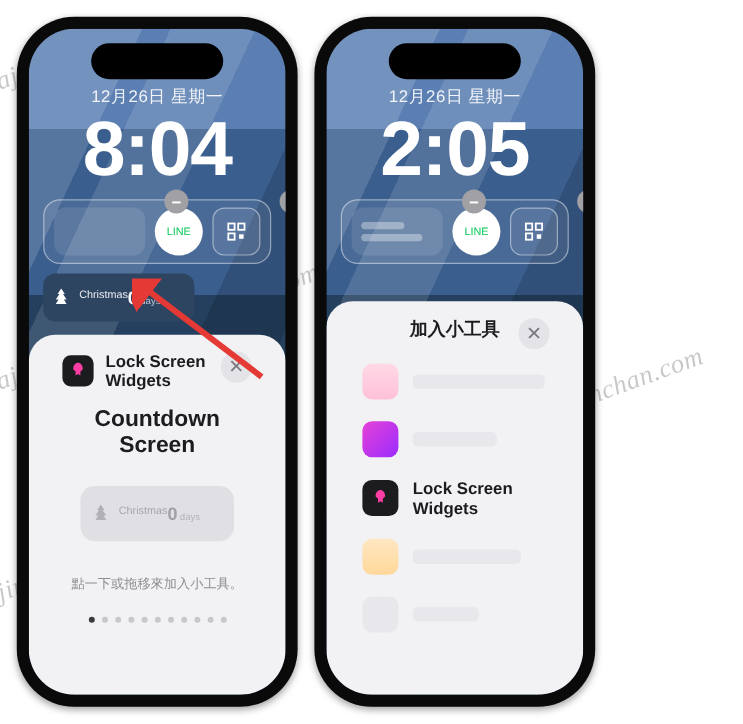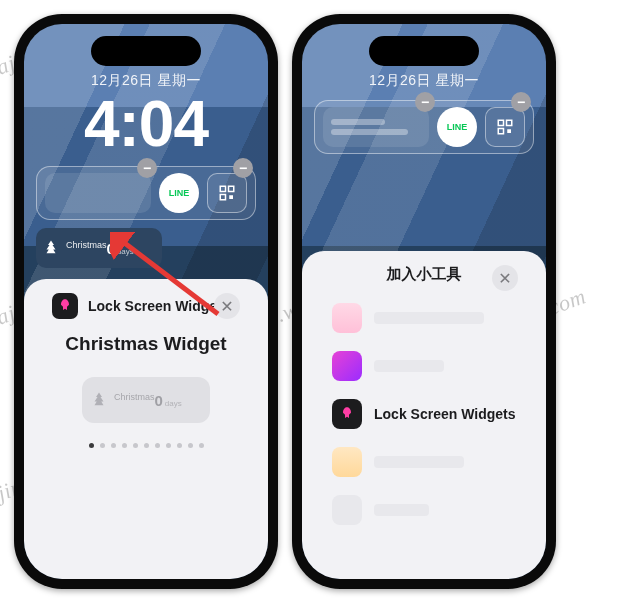--- a/index.html
+++ b/index.html
@@ -20,21 +20,21 @@
     font-family:-apple-system,"SF Pro Text","Helvetica Neue",Arial,"PingFang SC","Microsoft YaHei",sans-serif;
     background:#fff;position:relative;overflow:hidden;
   }
   .watermark{
     position:absolute;color:rgba(0,0,0,0.22);font-size:22px;font-weight:400;
     transform:rotate(-20deg);white-space:nowrap;letter-spacing:0.5px;
     pointer-events:none;font-style:italic;font-family:Georgia,serif;
   }
   .stage{display:flex;gap:14px;padding:14px 14px;position:relative;z-index:2;}
   .phone{
-    width:264px;height:575px;border-radius:48px;background:#0a0a0a;
+    width:234px;height:575px;border-radius:48px;background:#0a0a0a;
     padding:10px;position:relative;box-shadow:0 2px 6px rgba(0,0,0,0.35);
   }
   .screen{
     width:100%;height:100%;border-radius:38px;overflow:hidden;position:relative;
     background:
       linear-gradient(115deg, rgba(255,255,255,0.15) 0 20%, transparent 20% 25%, rgba(255,255,255,0.12) 25% 40%, transparent 40% 55%, rgba(0,0,0,0.15) 55% 70%, transparent 70% 100%),
       linear-gradient(to bottom,var(--wall-top) 0 15%,var(--wall-mid) 15% 40%,var(--wall-dark) 40% 100%);
   }
   .notch{
     position:absolute;top:12px;left:50%;transform:translateX(-50%);
@@ -56,21 +56,21 @@
   .minus-badge{
     position:absolute;top:-9px;width:20px;height:20px;border-radius:50%;
     background:#a0a0a5;display:flex;align-items:center;justify-content:center;
     font-weight:800;color:#fff;font-size:14px;
   }
   .slot{
     flex:1;height:100%;border-radius:10px;background:rgba(255,255,255,0.10);
   }
   .slot.line{
     flex:0 0 40px;background:#fff;border-radius:50%;display:flex;align-items:center;justify-content:center;
-    color:#06c755;font-weight:700;font-size:9px;
+    color:#06c755;font-weight:400;font-size:9px;
   }
   .slot.qr{
     flex:0 0 40px;border:1.5px solid var(--glass-border);border-radius:10px;
     display:flex;align-items:center;justify-content:center;color:#fff;background:rgba(255,255,255,0.08);
   }
   .tree{width:18px;height:18px;}
   .cd-text{display:flex;flex-direction:row;line-height:1;}
   .cd-label{font-size:9px;opacity:0.9;}
   .cd-val{font-size:15px;font-weight:700;display:flex;align-items:baseline;gap:2px;}
   .cd-unit{font-size:8px;opacity:0.7;font-weight:400;}
@@ -132,21 +132,21 @@
 <div class="watermark" style="left:300px;top:480px;">w.wajinchan.com</div>
 <div class="watermark" style="left:260px;top:280px;">w.wajinchan.com</div>
 
 <div class="stage">
 
   <div class="phone">
     <div class="screen">
       <div class="notch"></div>
 
       <div class="ls-date">12月26日 星期一</div>
-      <div class="ls-time">4:04</div>
+      <div class="ls-time">8:04</div>
 
       <div class="widget-strip">
         <div class="minus-badge" style="left:100px;">−</div>
         <div class="minus-badge" style="left:196px;">−</div>
         <div class="slot"></div>
         <div class="slot line">LINE</div>
         <div class="slot qr">
           <svg class="tree" viewBox="0 0 24 24">
               <rect x="3" y="3" width="7" height="7" fill="none" stroke="#fff" stroke-width="2"></rect>
               <rect x="14" y="3" width="7" height="7" fill="none" stroke="#fff" stroke-width="2"></rect>
@@ -183,33 +183,34 @@
           <div class="app-icon">
             <svg width="16" height="16" viewBox="0 0 24 24">
                 <path d="M12 2c3 0 6 3 6 8l-3 3v5l-3-2-3 2v-5l-3-3c0-5 3-8 6-8z" fill="#ff3ea5"></path>
               </svg>
           </div>
           <span class="app-name">Lock Screen Widgets</span>
           <div class="close-btn">
             <span>✕</span>
           </div>
         </div>
-        <div class="sheet-title">Christmas Widget</div>
+        <div class="sheet-title">Countdown Screen</div>
         <div class="preview">
           <svg class="tree" viewBox="0 0 24 24">
               <path d="M12 2l4 6h-2l4 6h-3l3 5H6l3-5H6l4-6H8l4-6z" fill="#b0b0b6"></path>
             </svg>
           <div class="cd-text">
             <span class="cd-label">Christmas</span>
             <span class="cd-val">
               <span>0</span>
               <span class="cd-unit">days</span>
             </span>
           </div>
         </div>
+        <div class="hint">點一下或拖移來加入小工具。</div>
         <div class="dots">
           <span class="dot on"></span>
           <span class="dot"></span>
           <span class="dot"></span>
           <span class="dot"></span>
           <span class="dot"></span>
           <span class="dot"></span>
           <span class="dot"></span>
           <span class="dot"></span>
           <span class="dot"></span>
@@ -218,20 +219,21 @@
         </div>
       </div>
     </div>
   </div>
 
   <div class="phone">
     <div class="screen">
       <div class="notch"></div>
 
       <div class="ls-date">12月26日 星期一</div>
+      <div class="ls-time">2:05</div>
 
       <div class="widget-strip">
         <div class="minus-badge" style="left:100px;">−</div>
         <div class="minus-badge" style="left:196px;">−</div>
         <div class="slot" style="background:rgba(255,255,255,0.1);padding:6px 8px;display:flex;flex-direction:column;justify-content:center;">
           <div class="ghost-bar" style="width:60%;"></div>
           <div class="ghost-bar" style="width:85%;"></div>
         </div>
         <div class="slot line">LINE</div>
         <div class="slot qr">

